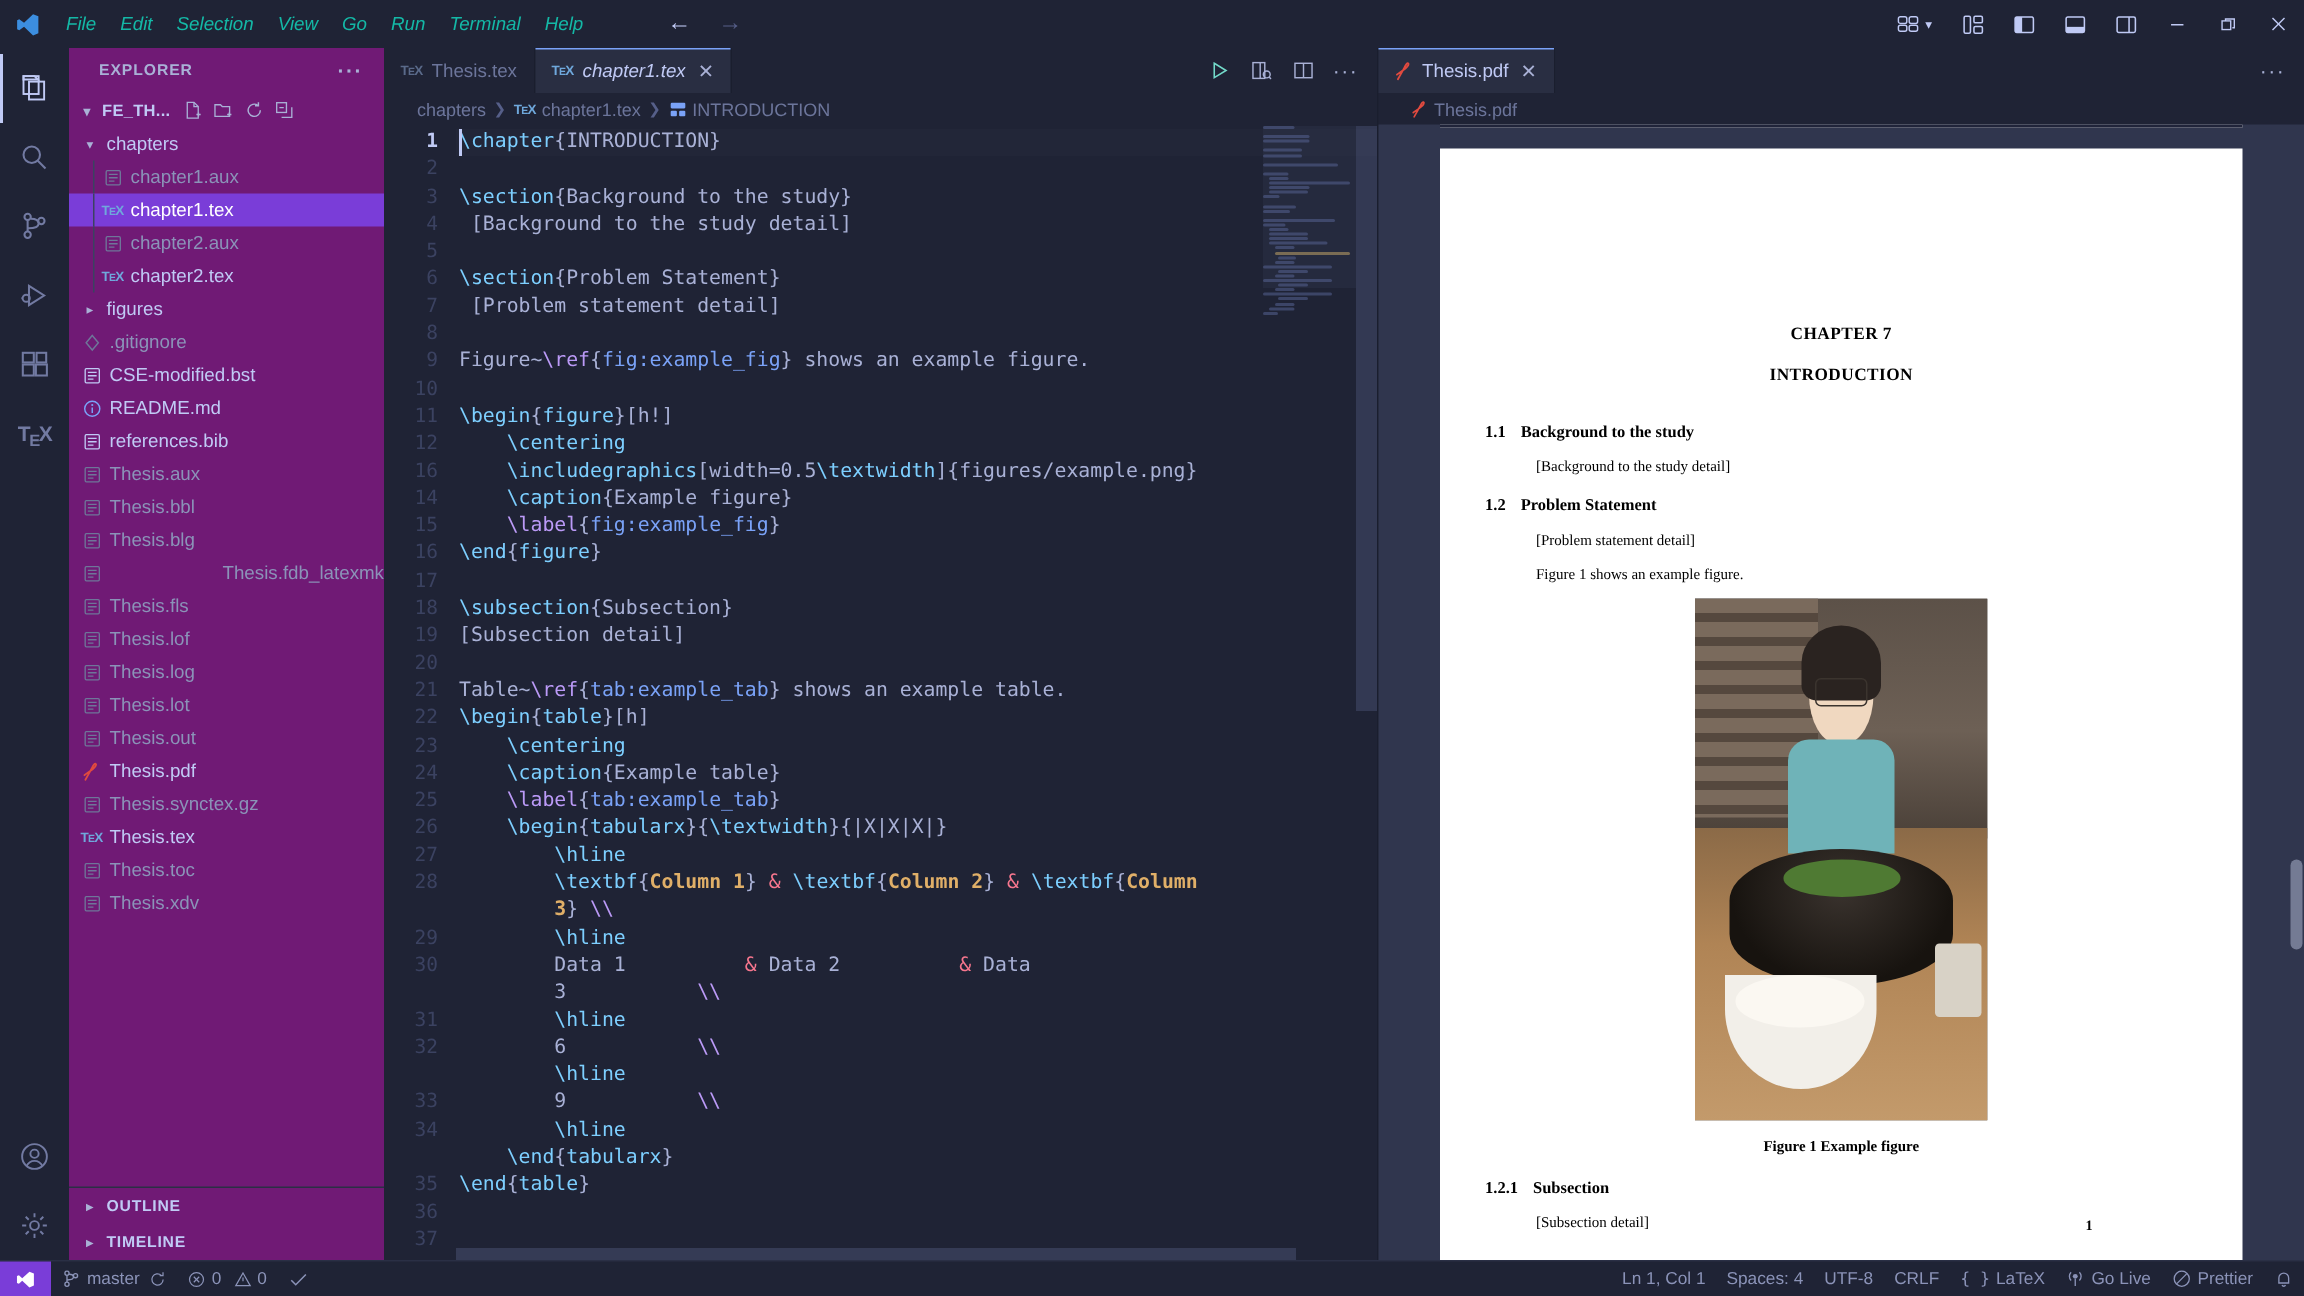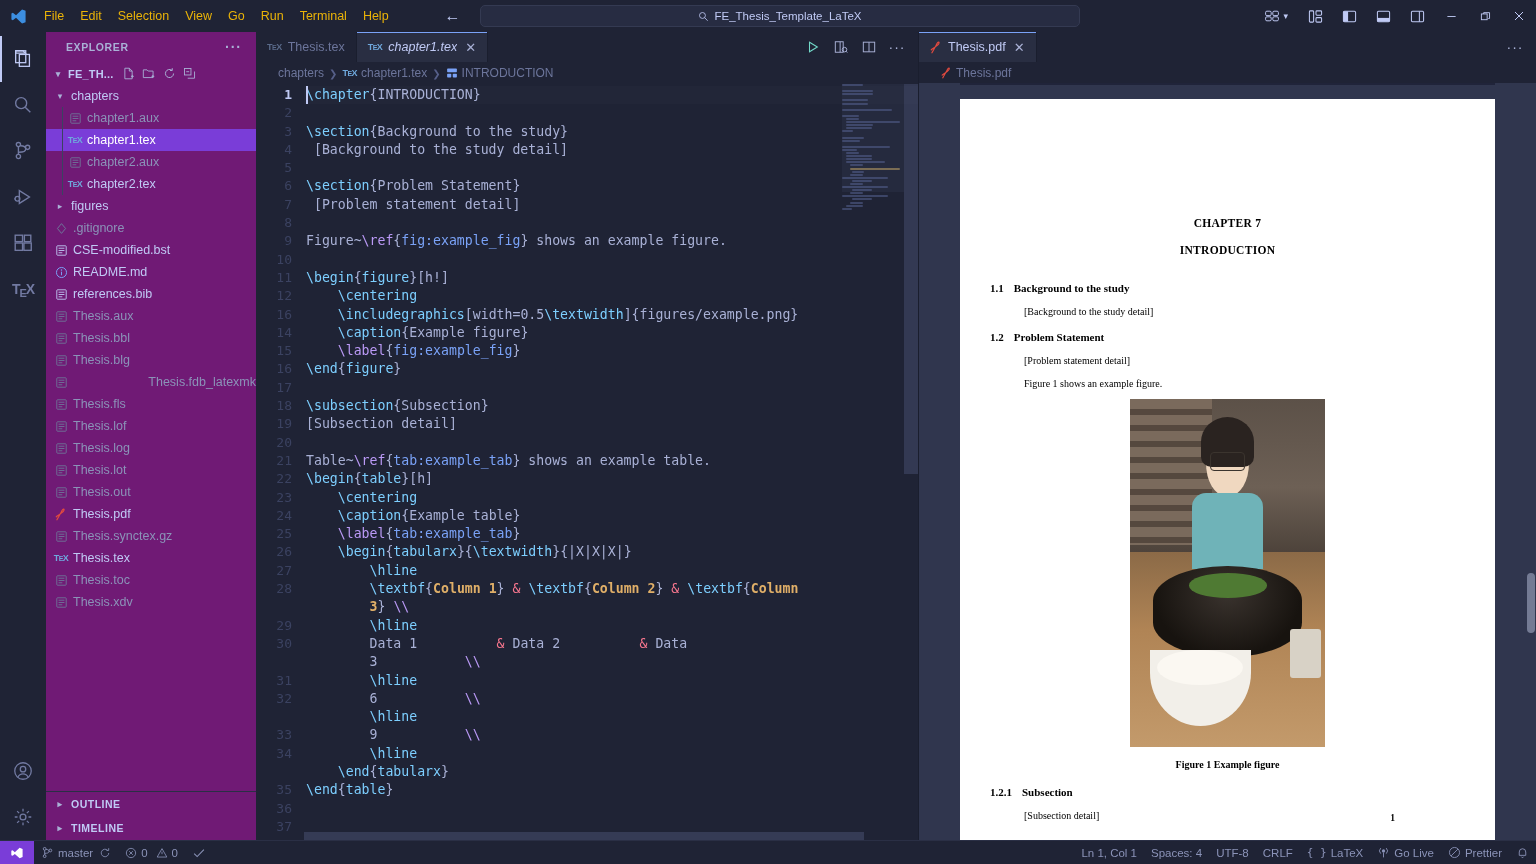--- a/index.html
+++ b/index.html
@@ -16,22 +16,22 @@
   
   .titlebar {
     height: 32px; flex: 0 0 32px;
     background: #1f2335;
     display: flex; align-items: center;
     position: relative;
   }
   .vscode-logo { width: 36px; display:flex; align-items:center; justify-content:center; }
   .menus { display: flex; align-items: center; gap: 0px; }
   .menu-item {
-    font-size: 12.5px; color: #eab308; padding: 4px 8px; border-radius: 3px;
-    cursor: default; white-space: nowrap;
+    font-size: 12.5px; color: #14b8a6; padding: 4px 8px; border-radius: 3px;
+    cursor: default; white-space: nowrap; font-style: italic;
   }
   .nav-arrows { display:flex; align-items:center; gap:18px; margin-left: 48px; }
   .arrow { font-size: 16px; color: #c0caf5; cursor: default; }
   .arrow.dim { color: #565f89; }
   .searchbox {
     position: absolute; left: 480px; width: 600px; height: 22px;
     background: #272c42; border: 1px solid #343a52; border-radius: 5px;
     display: flex; align-items: center; justify-content: center; gap: 5px;
     font-size: 11.5px; color: #c0caf5;
   }
@@ -219,27 +219,20 @@
       <div class="menu-item">Selection</div>
       <div class="menu-item">View</div>
       <div class="menu-item">Go</div>
       <div class="menu-item">Run</div>
       <div class="menu-item">Terminal</div>
       <div class="menu-item">Help</div>
     </div>
     <div class="nav-arrows">
       <span class="arrow">←</span>
       <span class="arrow dim">→</span>
-    </div>
-    <div class="searchbox">
-      <svg width="11" height="11" viewBox="0 0 16 16">
-          <circle cx="6.5" cy="6.5" r="4.3" fill="none" stroke="#c0caf5" stroke-width="1.2"></circle>
-          <line x1="9.6" y1="9.6" x2="14" y2="14.2" stroke="#c0caf5" stroke-width="1.2"></line>
-        </svg>
-      <span>FE_Thesis_Template_LaTeX</span>
     </div>
     <div class="tb-right">
       <div class="remote-chip">
         <svg width="16" height="14" viewBox="0 0 20 16">
           <rect x="2" y="2" width="7" height="5.5" rx="1.6" fill="none" stroke="#c0caf5" stroke-width="1.2"></rect>
           <rect x="11" y="2" width="7" height="5.5" rx="1.6" fill="none" stroke="#c0caf5" stroke-width="1.2"></rect>
           <rect x="2" y="9" width="7" height="5" rx="1.6" fill="none" stroke="#c0caf5" stroke-width="1.2"></rect>
           <rect x="11" y="9" width="7" height="5" rx="1.6" fill="none" stroke="#c0caf5" stroke-width="1.2"></rect>
         </svg>
         <span style="font-size:9px;">▾</span>

